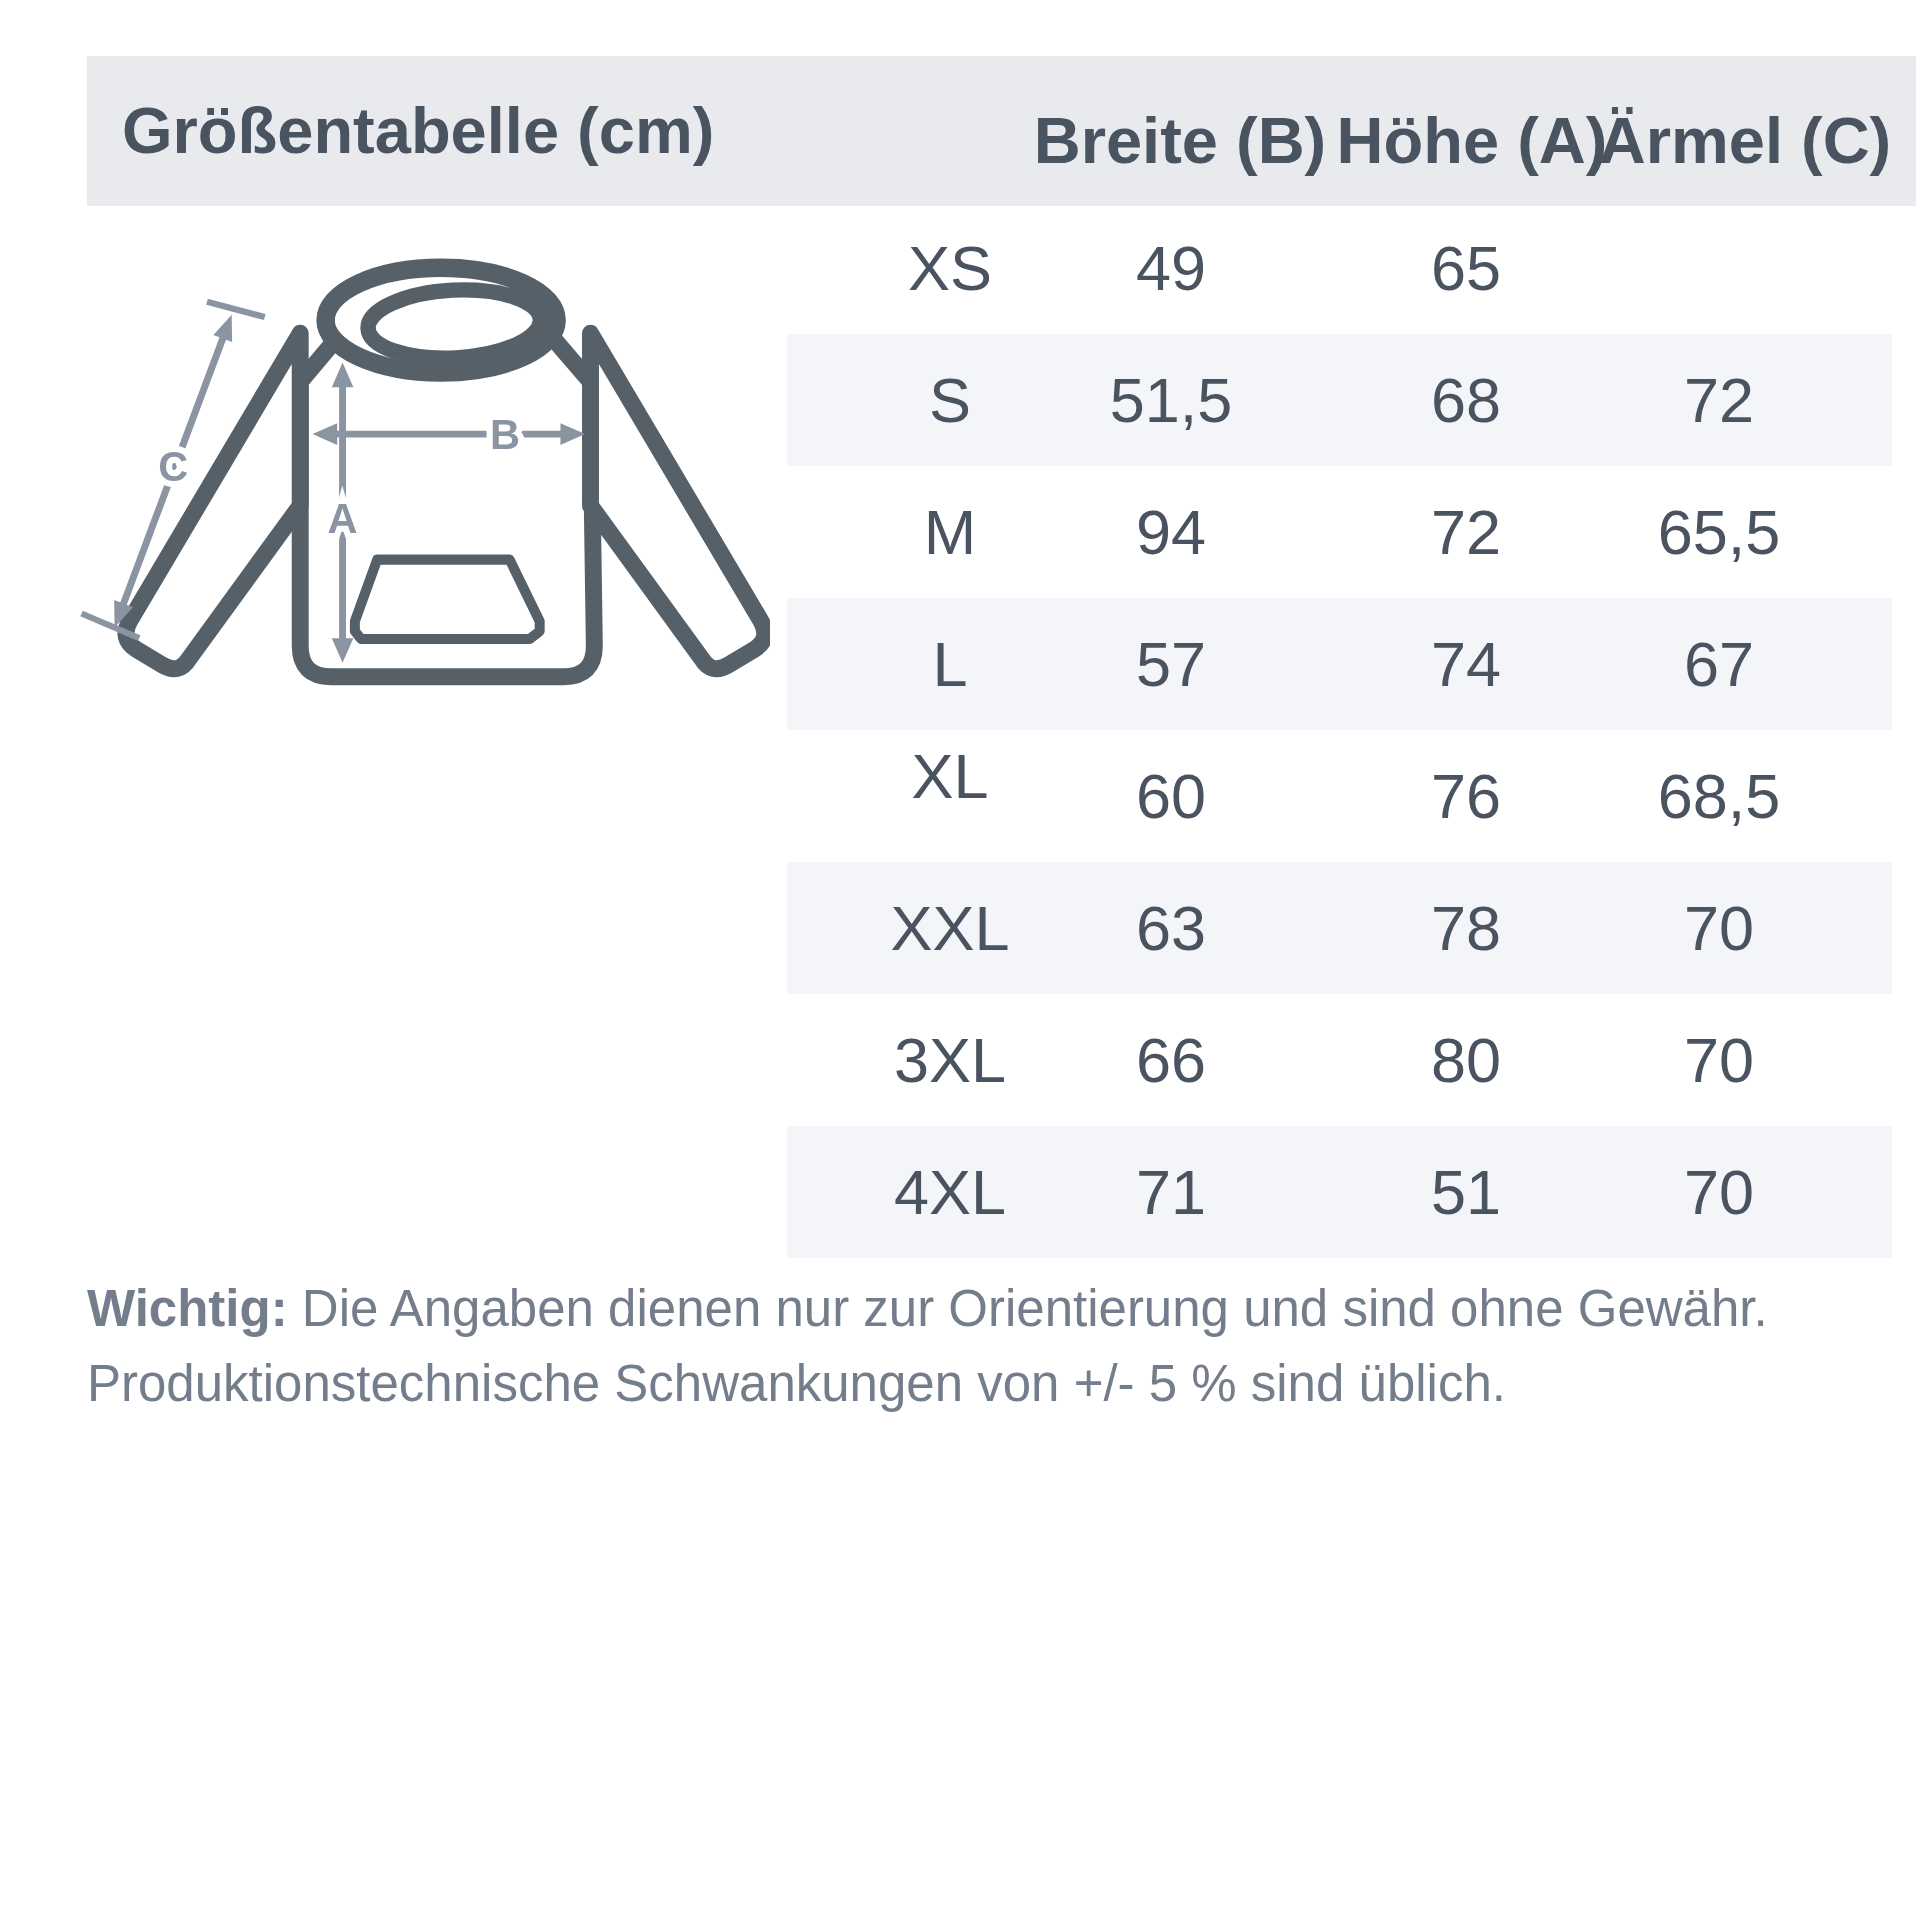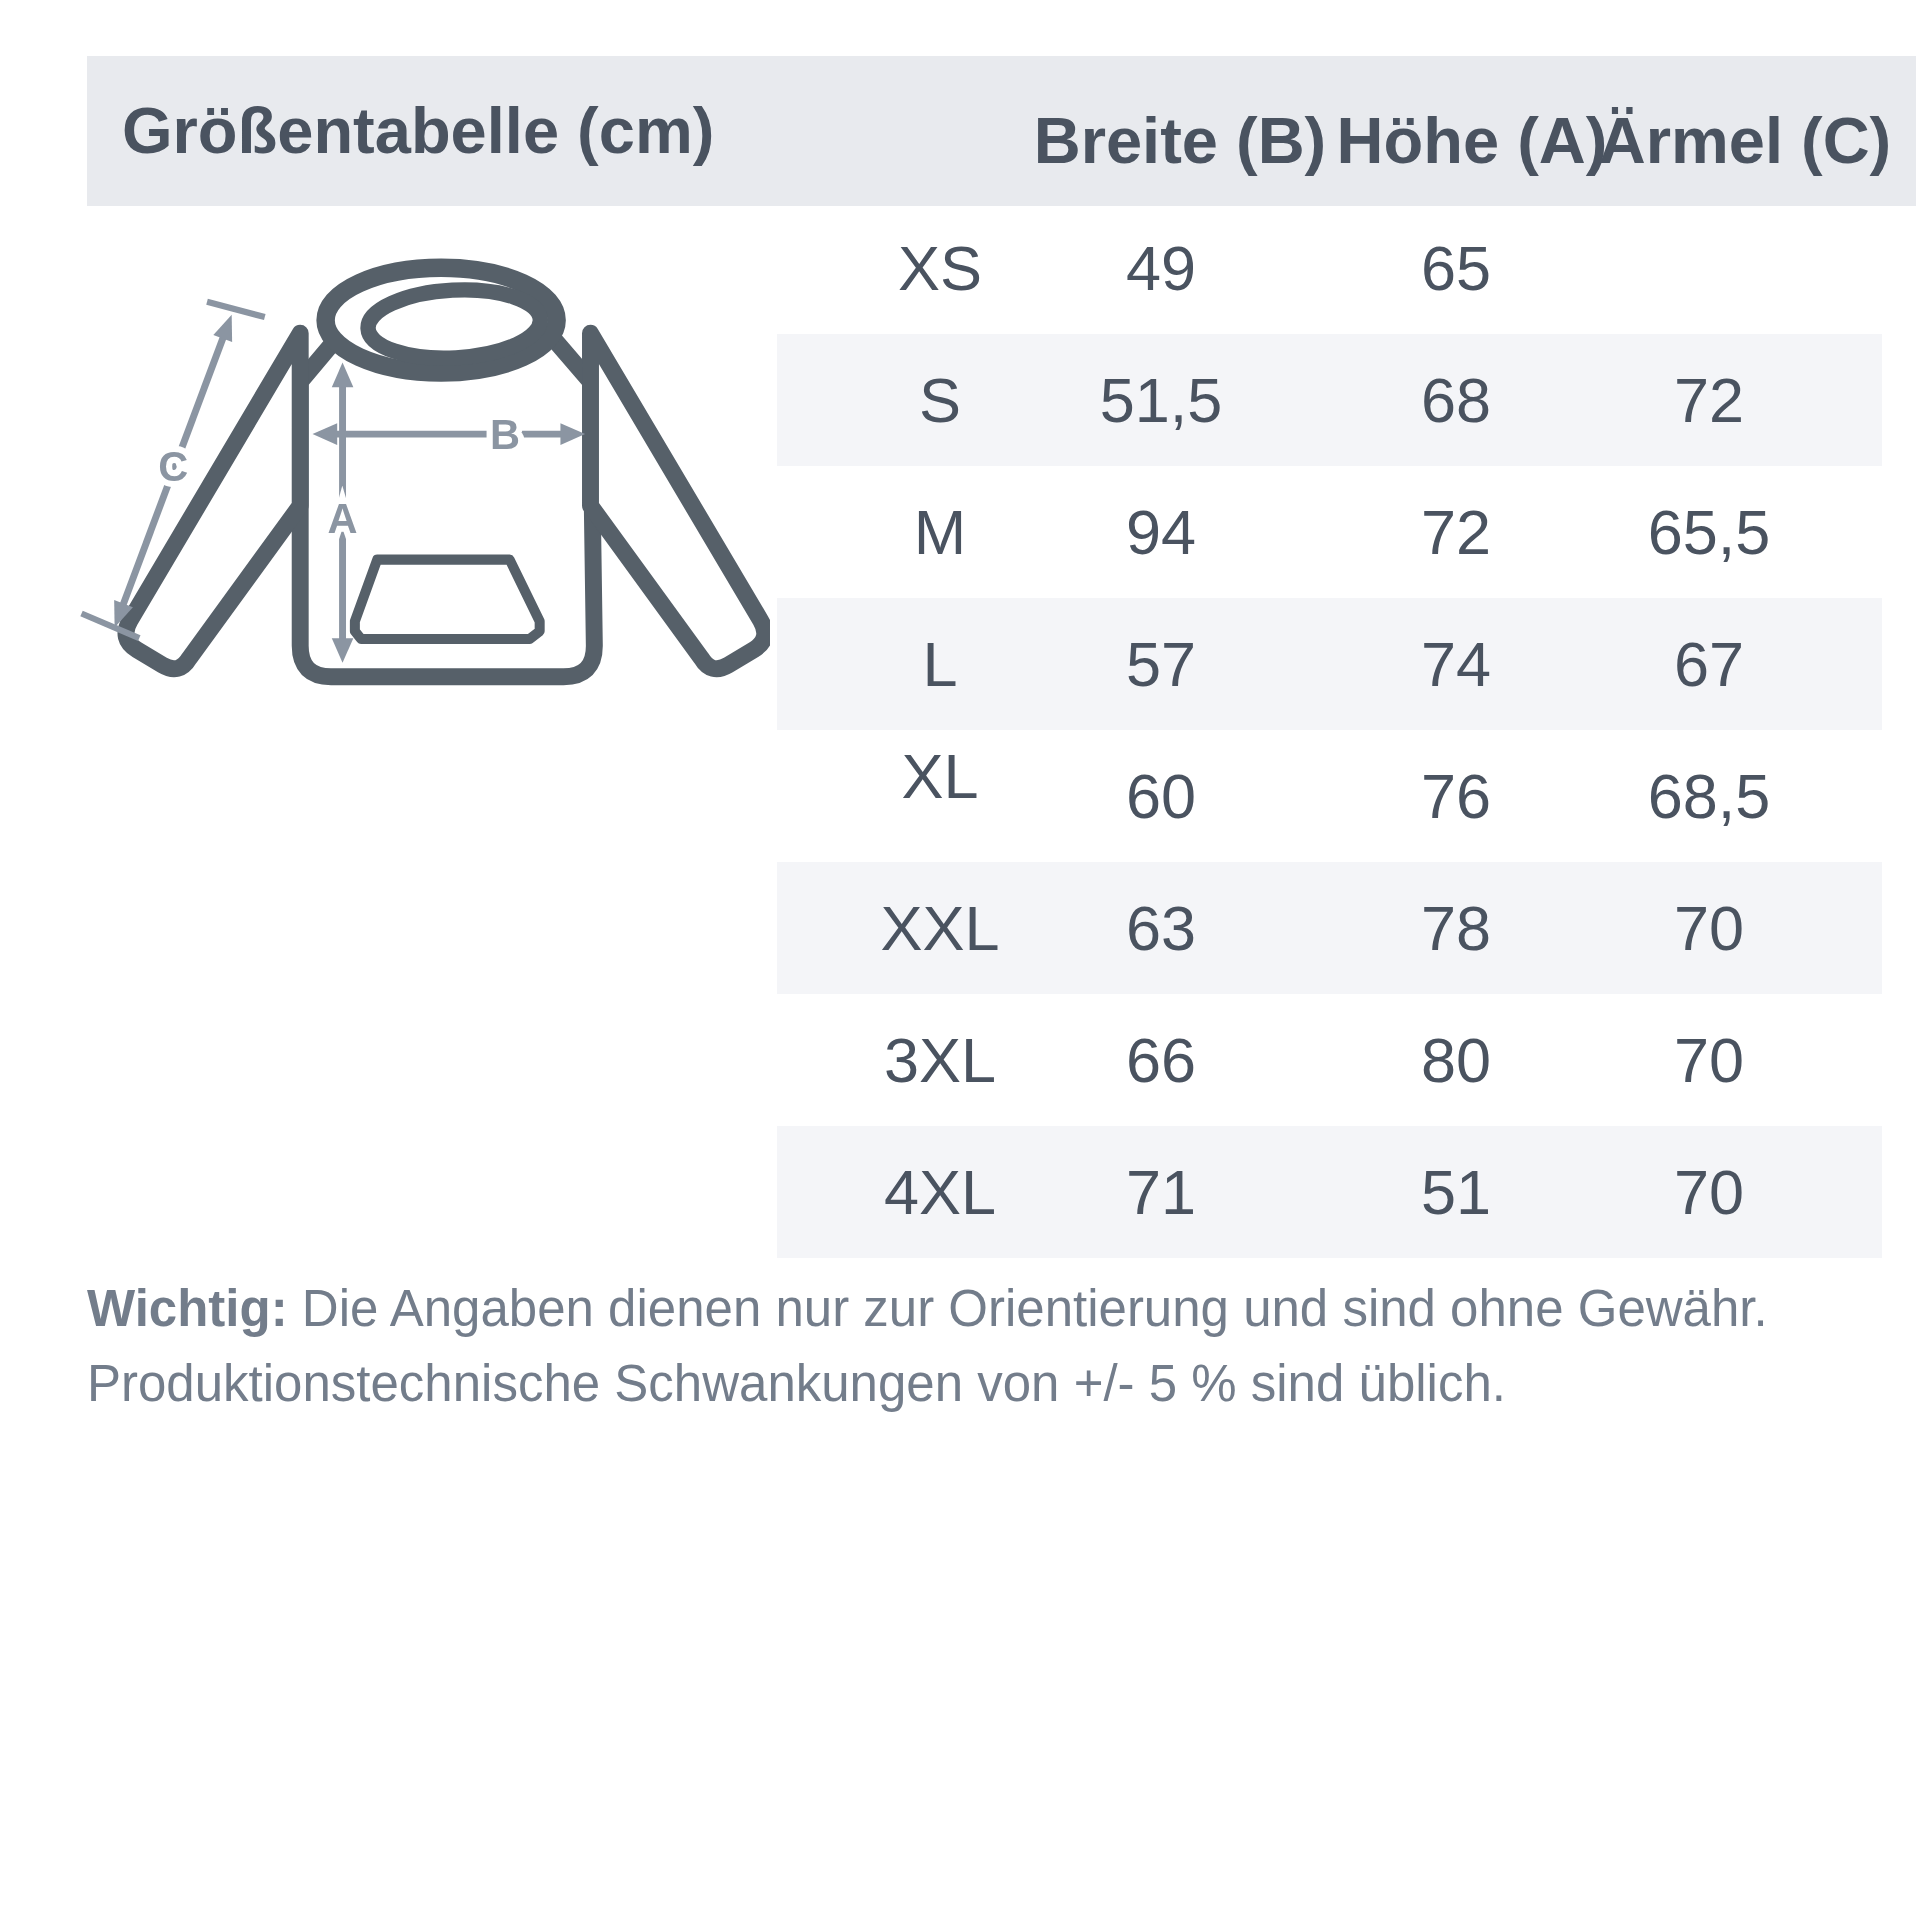--- a/index.html
+++ b/index.html
@@ -12,21 +12,21 @@
 
   
   .header-bar{position:absolute;left:51px;top:56px;width:1829px;height:150px;background:var(--header-bg);margin-left:36px;}
   .title{position:absolute;left:35px;top:0;line-height:150px;font-size:65px;font-weight:bold;white-space:nowrap;}
   .hcol{position:absolute;top:10px;line-height:150px;font-size:65px;font-weight:bold;transform:translateX(-50%);white-space:nowrap;}
   .hcol.h-b{left:1093px;}
   .hcol.h-a{left:1385px;}
   .hcol.h-c{left:1658px;}
 
   
-  .size-table{position:absolute;left:0;top:202px;width:1926px;}
+  .size-table{position:absolute;left:0;top:202px;width:1926px;padding-left:10px;}
   .row{position:relative;height:132px;}
   .row-bg{position:absolute;left:777px;top:0;width:1105px;height:100%;background:transparent;}
   .row.striped .row-bg{background:var(--stripe-bg);}
   .cell{position:absolute;top:0;height:132px;line-height:132px;font-size:63px;transform:translateX(-50%);white-space:nowrap;}
   .c-size{left:940px;}
   .c-b{left:1161px;}
   .c-a{left:1456px;}
   .c-c{left:1709px;}
   .row.label-up .c-size{transform:translate(-50%,-20px);}
 

